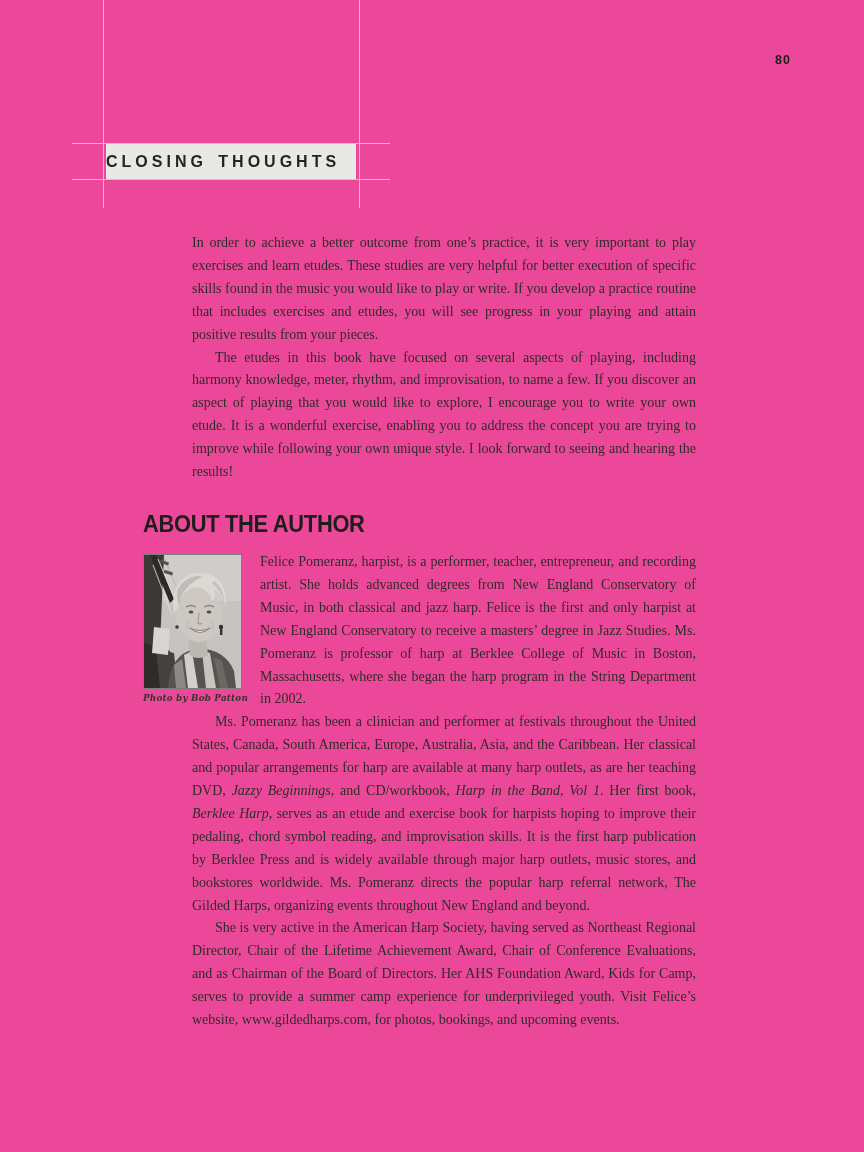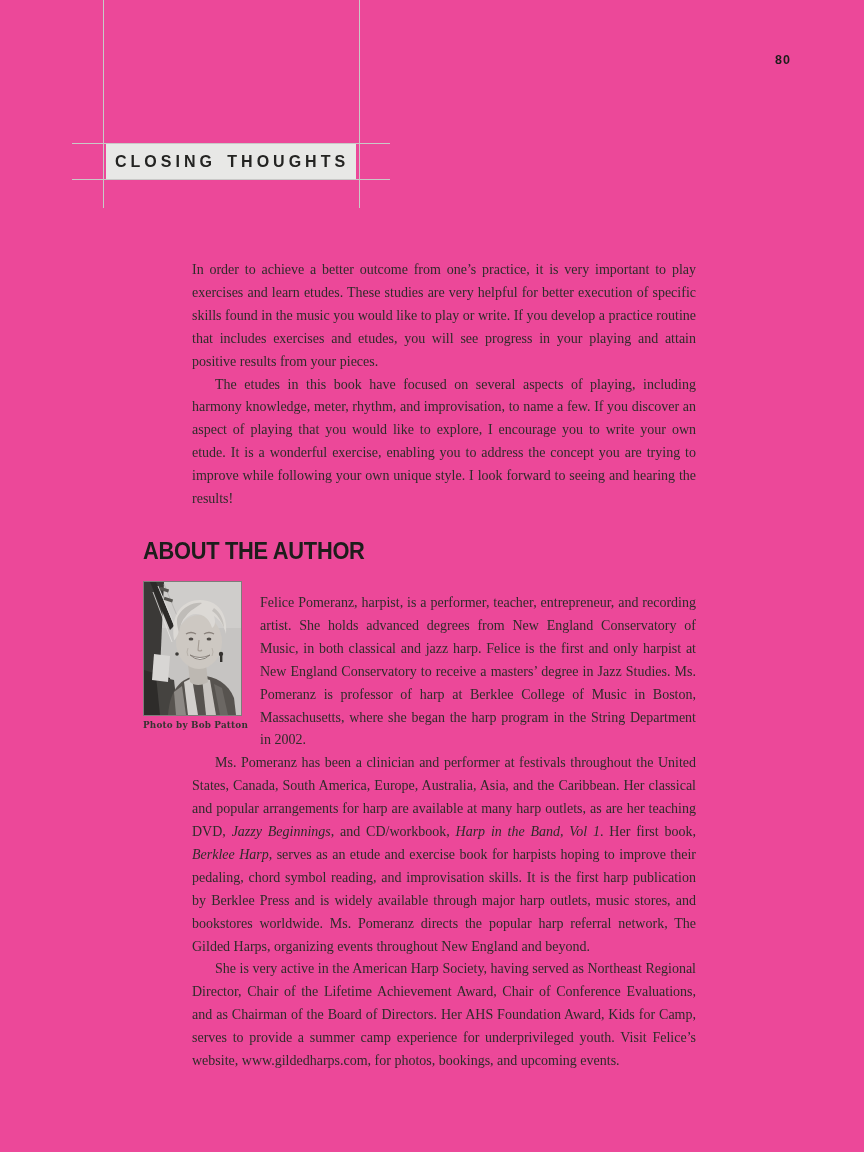--- a/index.html
+++ b/index.html
@@ -47,38 +47,37 @@
     top: 144px;
     width: 250px;
     height: 35px;
     background: #e8e8e6;
     font-family: "Liberation Sans", sans-serif;
     font-weight: bold;
     font-size: 16px;
     letter-spacing: 4px;
     word-spacing: 3px;
     line-height: 35px;
-    padding-left: 9px;
     color: #242422;
     white-space: nowrap;
   }
   .content {
     position: absolute;
     left: 192px;
     top: 232px;
     width: 504px;
   }
   .content p {
     font-size: 14px;
     line-height: 22.9px;
     text-align: justify;
     text-indent: 23px;
     color: #2e2c2a;
   }
-  .content p.no-indent { text-indent: 0; margin-top: 27px; }
+  .content p.no-indent { text-indent: 0; }
   .section-heading {
     font-family: "Liberation Sans", sans-serif;
     font-weight: bold;
     font-size: 23px;
     letter-spacing: -0.3px;
     color: #1d1d1b;
     margin: 27px 0 13px -49px;
     transform: scaleX(0.95);
     transform-origin: left center;
     white-space: nowrap;
@@ -93,20 +92,21 @@
   }
   .photo-frame {
     width: 99px;
     height: 135px;
     border: 1px solid #7e7c7a;
     display: block;
   }
   .photo-frame svg { display: block; width: 97px; height: 133px; }
   .photo-caption {
     font-family: "DejaVu Serif", serif;
+    font-style: italic;
     font-weight: bold;
     font-size: 8.8px;
     letter-spacing: 0.2px;
     color: #353331;
     margin-top: 4px;
     white-space: nowrap;
   }
 </style>
 </head>
 <body>

